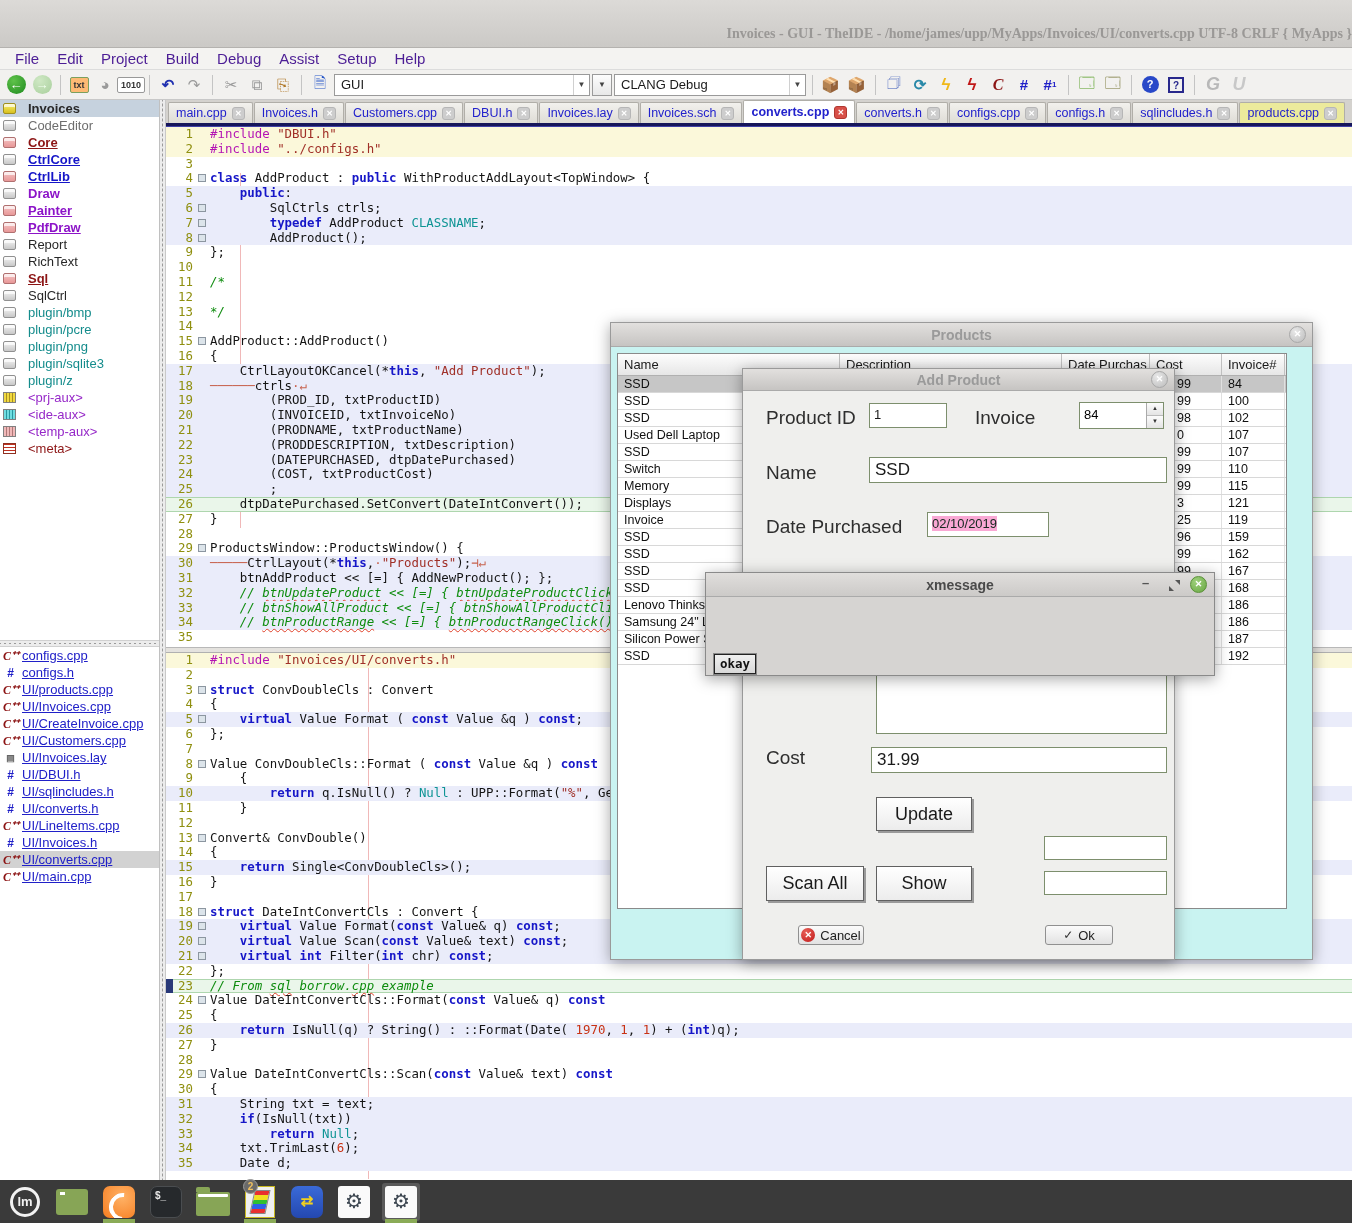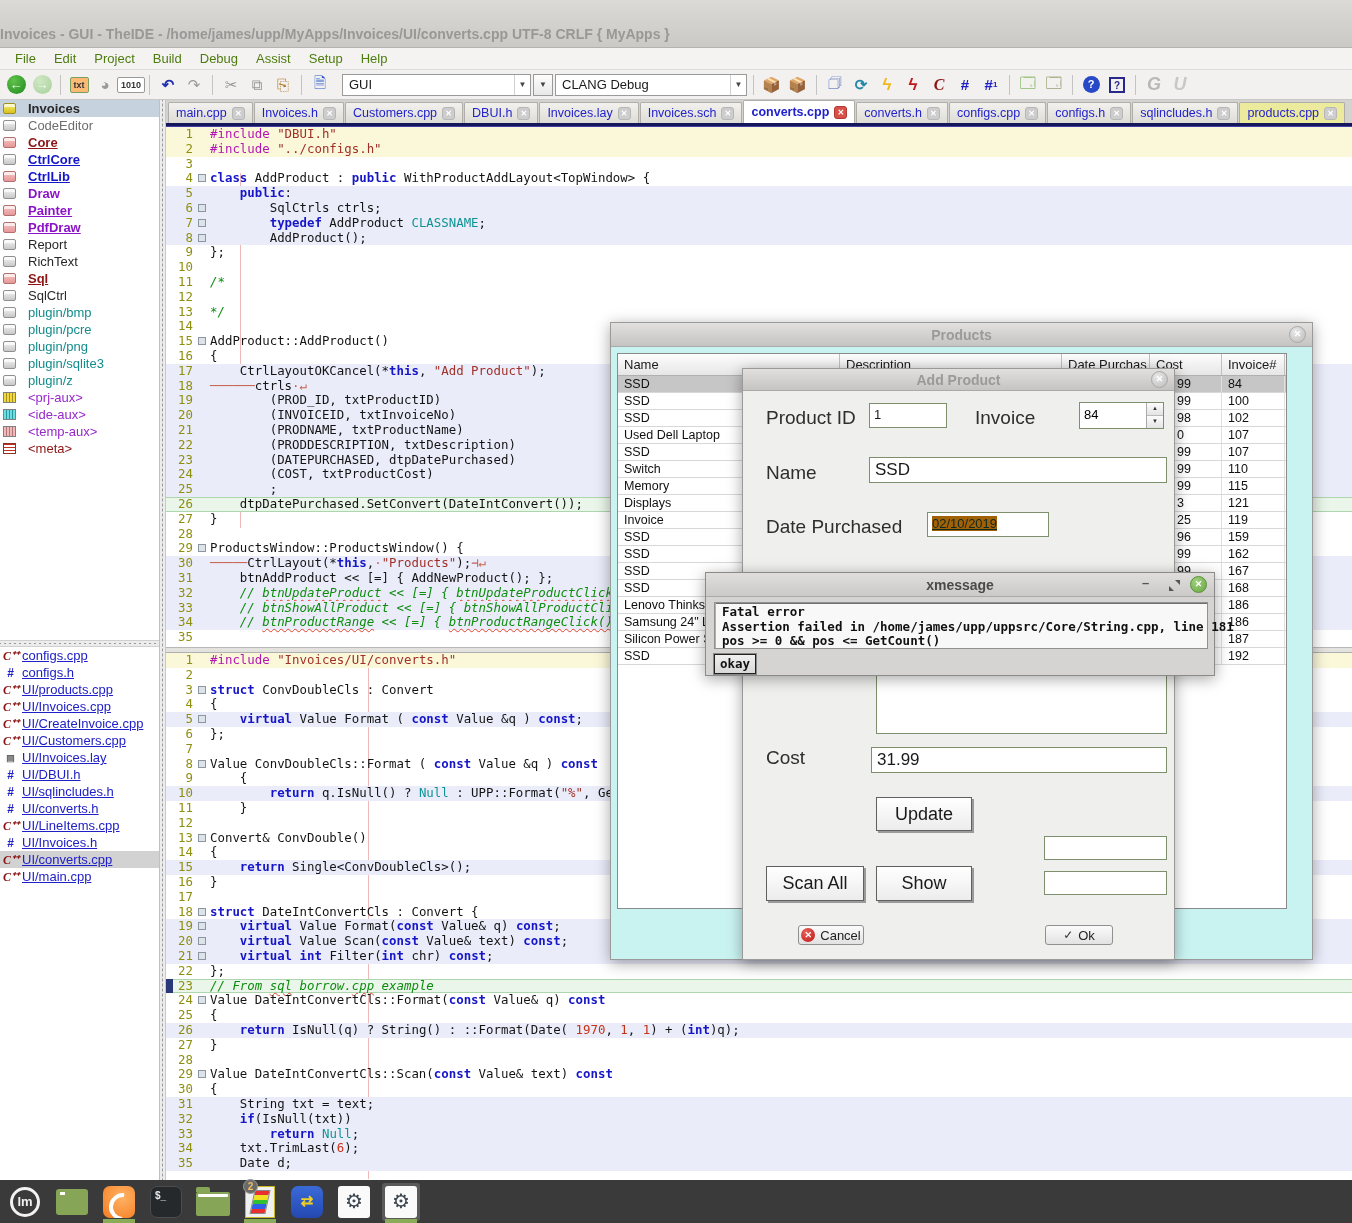--- a/index.html
+++ b/index.html
@@ -2,26 +2,26 @@
 <html><head>
 <meta charset="utf-8">
 <style>
   * { margin:0; padding:0; box-sizing:border-box; }
   html,body { width:1352px; height:1223px; overflow:hidden; }
   body { font-family:"Liberation Sans", sans-serif; background:#d6d4d1; position:relative; }
   #screen { position:absolute; inset:0; }
 
   
   .titlebar { height:48px; background:linear-gradient(#dcdad7,#cbc9c6); border-bottom:1px solid #b4b2af;
-              display:flex; align-items:flex-end; justify-content:flex-start; padding-bottom:5px; }
+              display:flex; align-items:flex-end; justify-content:flex-end; padding-bottom:5px;font-family:Liberation Serif, serif; }
   .titlebar .t { color:#9a9896; font-size:14px; font-weight:bold; }
 
   
   .menubar { height:22px; background:#f4f3f1; display:flex; align-items:center; padding-left:6px; border-bottom:1px solid #dcdcdc; }
-  .menubar .mi { font-size:13px; color:#4d7c0f; padding:2px 9px; cursor:default; }
+  .menubar .mi { font-size:15px; color:#4c1d95; padding:2px 9px; cursor:default; }
 
   
   .toolbar { height:30px; background:#f2f1ef; border-bottom:1px solid #c8c8c8; display:flex; align-items:center; padding-left:4px; gap:2px; }
   .tbtn { width:24px; height:24px; display:flex; align-items:center; justify-content:center; font-size:15px; }
   .tsep { width:1px; height:20px; background:#c4c4c4; margin:0 4px; }
   .circ { width:19px; height:19px; border-radius:50%; color:#fff; font-size:13px; line-height:19px; text-align:center; font-weight:bold; }
   .circ.back { background:radial-gradient(circle at 35% 30%, #5fc24a, #1e8a1e); }
   .circ.fwd  { background:radial-gradient(circle at 35% 30%, #cfe8c4, #a8cf9c); color:#f2fff0; }
   .boxicon { border:1px solid #7ba05e; background:#fdba74; font-size:9px; font-weight:bold; color:#333; padding:2px 3px; border-radius:2px; }
   .boxicon.plain { border-color:#999; background:#fff; }
@@ -131,21 +131,21 @@
   #addprod { left:742px; top:368px; width:433px; height:592px; background:#efefed; z-index:20; }
   #addprod .wtitle { height:22px; }
   .ap-label { position:absolute; font-size:19px; color:#2e2e2e; }
   .ap-field { position:absolute; background:#fff; border:1px solid #7d8f6d; font-size:13px; color:#1a1a1a; padding:3px 4px; }
   .ap-field.big { font-size:17px; padding:2px 5px; }
   .ap-spin { position:absolute; background:#fff; border:1px solid #7d8f6d; display:flex; }
   .ap-spin .val { flex:1; font-size:13px; padding:4px 4px; }
   .ap-spin .btns { width:17px; border-left:1px solid #aaa; display:flex; flex-direction:column; }
   .ap-spin .btns div { flex:1; font-size:6px; text-align:center; color:#333; line-height:11px; background:linear-gradient(#fcfcfc,#e4e4e4); }
   .ap-spin .btns div:first-child { border-bottom:1px solid #bbb; }
-  .ap-date-sel { background:#a16207; color:#14281e;text-decoration:underline; }
+  .ap-date-sel { background:#f9a8d4; color:#14281e; }
   .ap-btn { position:absolute; background:linear-gradient(#ffffff,#ececec); border:1px solid #606060; box-shadow:2px 2px 0 #9a9a9a;
             font-size:18px; color:#1a1a1a; display:flex; align-items:center; justify-content:center; }
   .ap-mini { position:absolute; height:20px; border:1px solid #909090; border-radius:3px; background:linear-gradient(#fbfbfb,#e2e2e2);
              font-size:13px; color:#222; display:flex; align-items:center; justify-content:center; gap:5px; }
   .x-red { width:14px; height:14px; border-radius:50%; background:radial-gradient(circle at 35% 30%, #e86058, #c01818); color:#fff; font-size:9px; line-height:14px; text-align:center; font-weight:bold; }
   .chk { color:#333; font-size:12px; }
 
   
   #xmsg { left:705px; top:572px; width:510px; height:104px; background:#d6d4d2; z-index:30; border:1px solid #8a8a8a; }
   #xmsg .wtitle { height:24px; background:linear-gradient(#e0dedc,#cccac8); }
@@ -219,21 +219,21 @@
       </span>
     <span class="tsep"></span>
     <span class="tbtn" style="color:#2030b0;font-weight:bold">↶</span>
     <span class="tbtn gico">↷</span>
     <span class="tsep"></span>
     <span class="tbtn gico">✂</span>
     <span class="tbtn gico">⧉</span>
     <span class="tbtn" style="color:#b07828">⎘</span>
     <span class="tsep"></span>
     <span class="tbtn" style="color:#2858c8">🗎</span>
-    <div class="combo" style="width:189px;margin-left:8px">
+    <div class="combo" style="width:256px;margin-left:0">
       <span>GUI</span>
       <span class="arr">▼</span>
     </div>
     <span class="dropbtn">▼</span>
     <div class="combo" style="width:192px">
       <span>CLANG Debug</span>
       <span class="arr">▼</span>
     </div>
     <span class="tsep"></span>
     <span class="tbtn" style="color:#9aa0a0">📦</span>
@@ -723,24 +723,20 @@
     </div>
   </div>
 
   <div class="fwin" id="xmsg">
     <div class="wtitle">
       <span class="tt">xmessage</span>
       <span class="wbtn flat" style="right:60px;top:2px">–</span>
       <span class="restore-ic" style="right:34px"></span>
       <span class="wbtn green" style="right:7px">✕</span>
     </div>
-    <div class="xbody">
-      <div class="xstripe"></div>
-      <div class="xtext" id="xtext"><div>Fatal error</div><div>Assertion failed in /home/james/upp/uppsrc/Core/String.cpp, line 181</div><div>pos &gt;= 0 &amp;&amp; pos &lt;= GetCount()</div></div>
-    </div>
     <div class="xok">okay</div>
   </div>
 
   <div class="taskbar" id="taskbar">
       <div class="tk">
         <div class="ic-mint">lm</div>
       </div>
       <div class="tk">
         <div class="ic-window"></div>
       </div>

